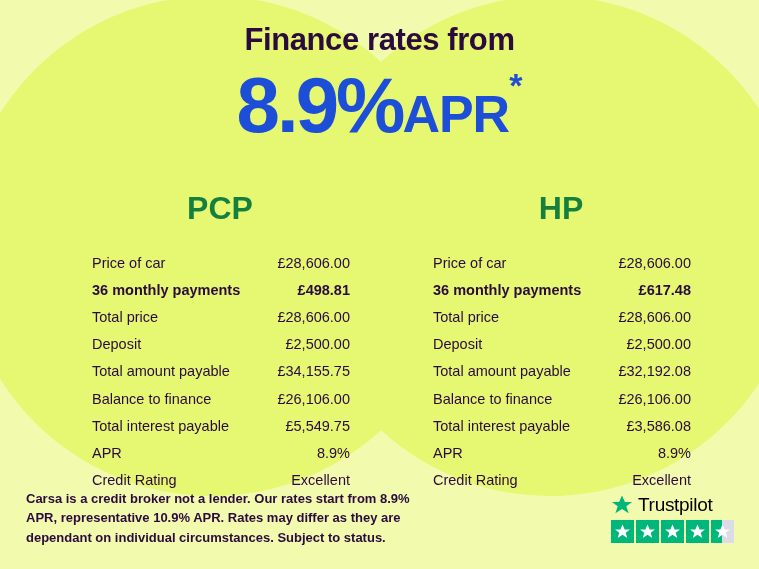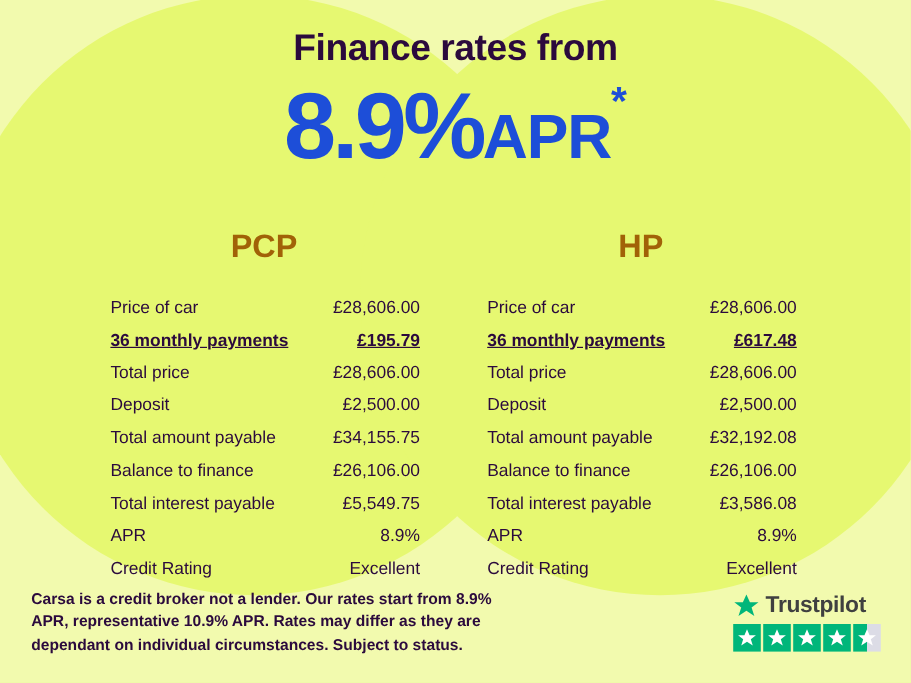--- a/index.html
+++ b/index.html
@@ -69,41 +69,41 @@
     position: relative;
     top: 6px;
   }
 
   .panel {
     position: absolute;
     top: 190px;
     width: 316px;
   }
   .panel.pcp { left: 62px; }
-  .panel.hp  { left: 376px; }
+  .panel.hp  { left: 403px; }
 
   .panel-title {
     text-align: center;
-    font-size: 27px;
-    font-weight: bold;
-    color: #a16207;
+    font-size: 32px;
+    font-weight: bold;
+    color: #15803d;
     margin-bottom: 22px;
   }
   .rows { width: 100%; }
   .row {
     display: flex;
     justify-content: space-between;
     align-items: baseline;
     font-size: 14.5px;
     color: #2b0a3d;
     padding: 5.6px 28px 5.6px 30px;
   }
   .row .label { text-align: center; }
   .row .value { }
-  .row.strong .label, .row.strong .value { font-weight: bold; text-decoration: underline; }
+  .row.strong .label, .row.strong .value { font-weight: bold; }
 
   .disclaimer {
     position: absolute;
     left: 26px;
     bottom: 22px;
     width: 400px;
     font-size: 13px;
     line-height: 1.5;
     color: #2b0a3d;
     font-weight: bold;
@@ -117,22 +117,22 @@
   }
   .tp-head {
     display: flex;
     align-items: center;
     gap: 5px;
     margin-bottom: 4px;
   }
   .tp-star-glyph { display: block; }
   .tp-name {
     font-size: 19px;
-    font-weight: bold;
-    color: #404040;
+    font-weight: normal;
+    color: #000000;
     letter-spacing: -0.3px;
   }
   .tp-stars { display: flex; gap: 2px; }
   .tp-box {
     width: 23px; height: 23px;
     background: #00b67a;
     display: flex; align-items: center; justify-content: center;
   }
   .tp-box.half {
     background: linear-gradient(to right, #00b67a 0 50%, #dcdce6 50% 100%);
@@ -154,21 +154,21 @@
 
     <div class="panel pcp">
       <div class="panel-title">PCP</div>
       <div class="rows">
         <div class="row">
           <span class="label">Price of car</span>
           <span class="value">£28,606.00</span>
         </div>
         <div class="row strong">
           <span class="label">36 monthly payments</span>
-          <span class="value">£195.79</span>
+          <span class="value">£498.81</span>
         </div>
         <div class="row">
           <span class="label">Total price</span>
           <span class="value">£28,606.00</span>
         </div>
         <div class="row">
           <span class="label">Deposit</span>
           <span class="value">£2,500.00</span>
         </div>
         <div class="row">

